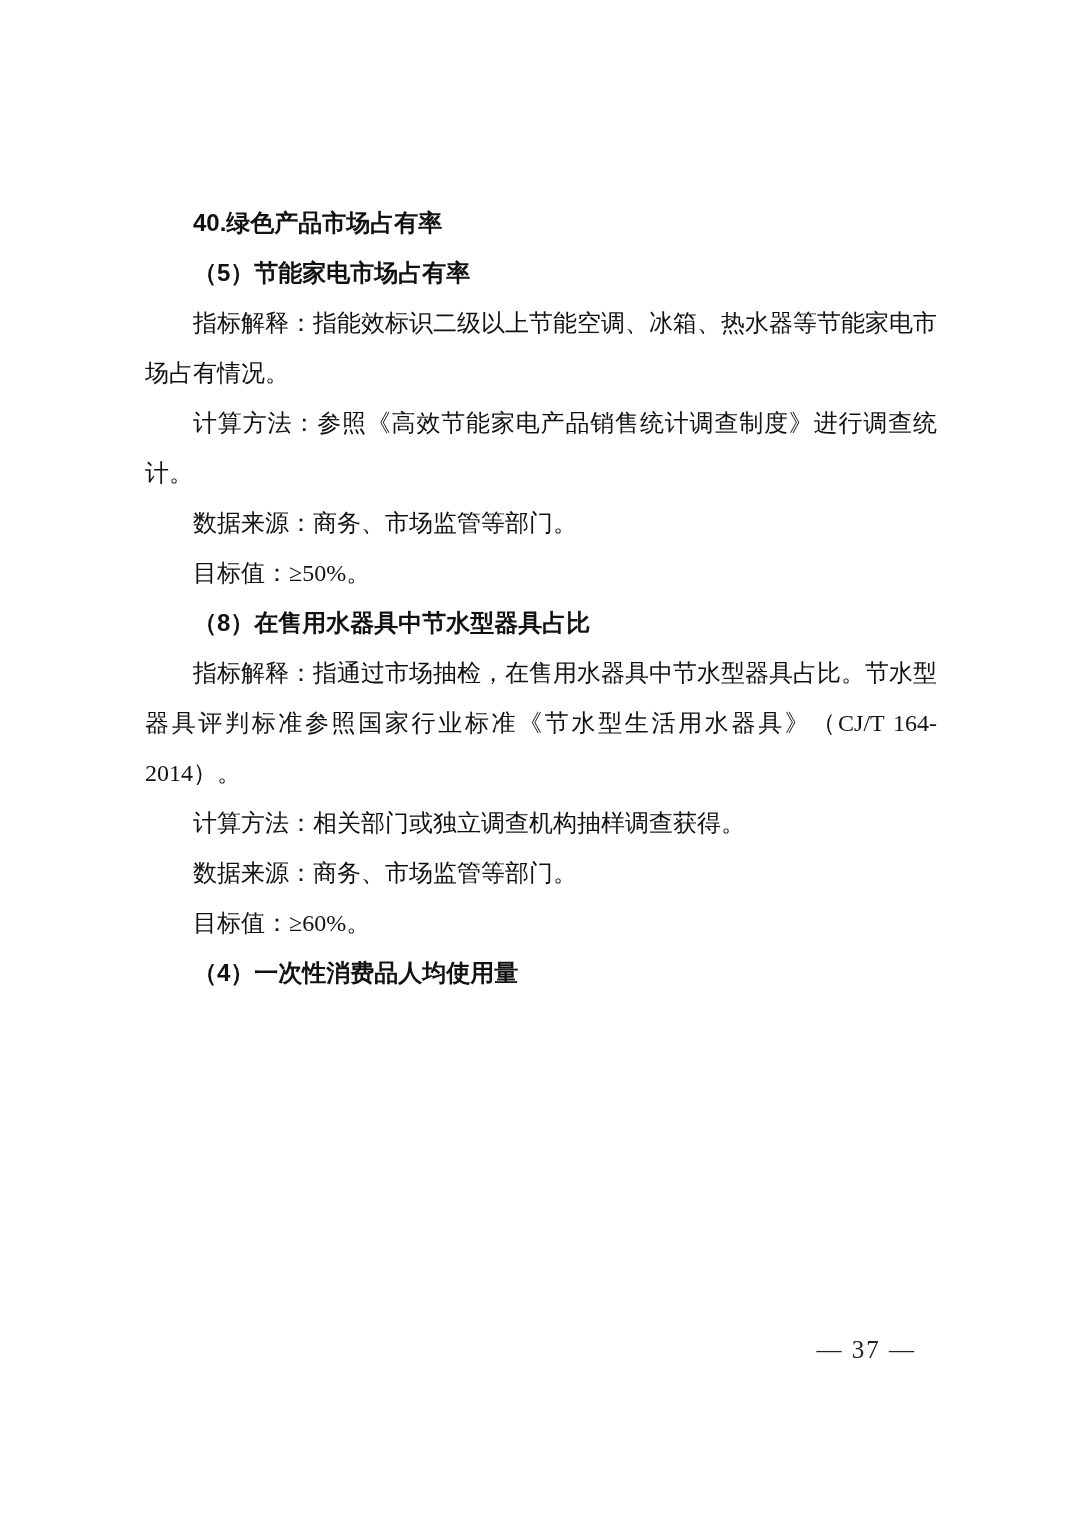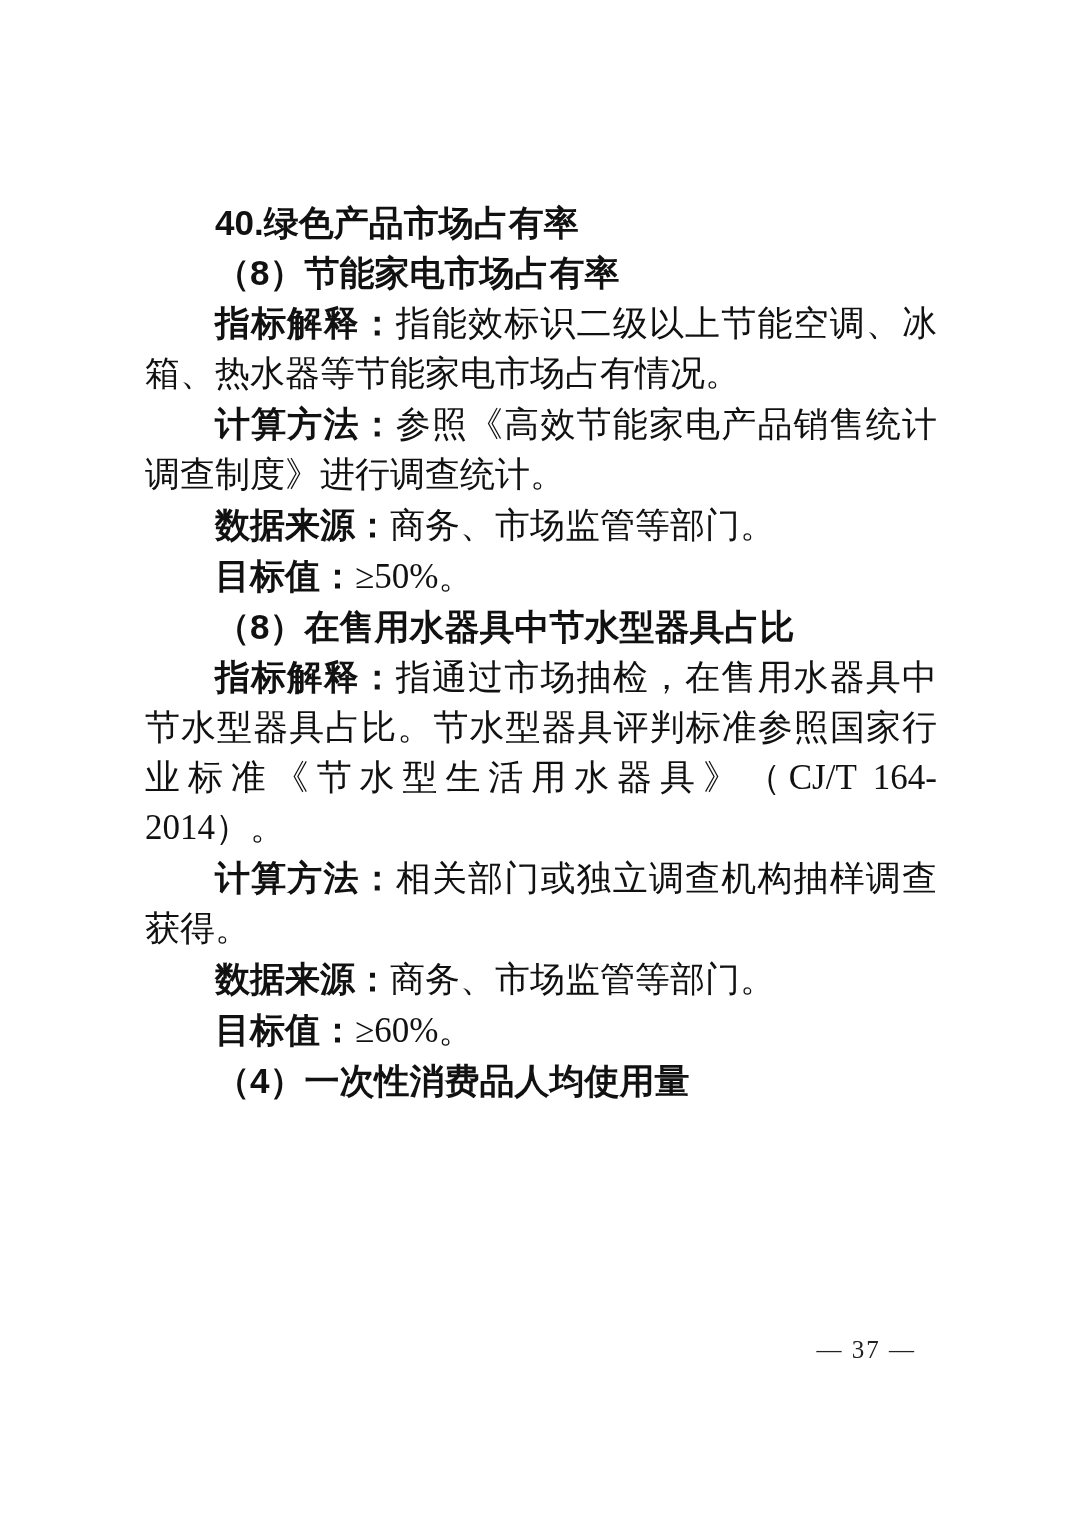--- a/index.html
+++ b/index.html
@@ -12,36 +12,36 @@
     background: #ffffff;
     color: #111111;
     font-family: "Liberation Serif", serif;
     overflow: hidden;
   }
   .content {
     position: absolute;
     left: 145px;
     top: 198px;
     width: 792px;
-    font-size: 35px;
+    font-size: 24px;
     line-height: 50px;
     text-align: justify;
     text-justify: inter-character;
   }
   .content p {
     margin: 0;
     text-indent: 2em;
   }
   p.h1, p.h2 {
     font-weight: bold;
     font-family: "Liberation Sans", sans-serif;
     text-align: left;
   }
   .label {
-    font-weight: bold;
+    font-weight: normal;
     font-family: "Liberation Sans", sans-serif;
   }
   .page-number {
     position: absolute;
     right: 158px;
     top: 1336px;
     font-size: 25px;
     letter-spacing: 2px;
     color: #222222;
     font-family: "Liberation Serif", serif;
@@ -50,21 +50,21 @@
 </style>
 </head>
 <body>
 
 <div class="page">
 
   <div class="content">
 
     <p class="h1"><span>40.绿色产品市场占有率</span></p>
 
-    <p class="h2"><span>（8）节能家电市场占有率</span></p>
+    <p class="h2"><span>（5）节能家电市场占有率</span></p>
 
     <p class="body"><span class="label">指标解释：</span><span>指能效标识二级以上节能空调、冰箱、热水器等节能家电市场占有情况。</span></p>
 
     <p class="body"><span class="label">计算方法：</span><span>参照《高效节能家电产品销售统计调查制度》进行调查统计。</span></p>
 
     <p class="body"><span class="label">数据来源：</span><span>商务、市场监管等部门。</span></p>
 
     <p class="body"><span class="label">目标值：</span><span>≥50%。</span></p>
 
     <p class="h2"><span>（8）在售用水器具中节水型器具占比</span></p>

